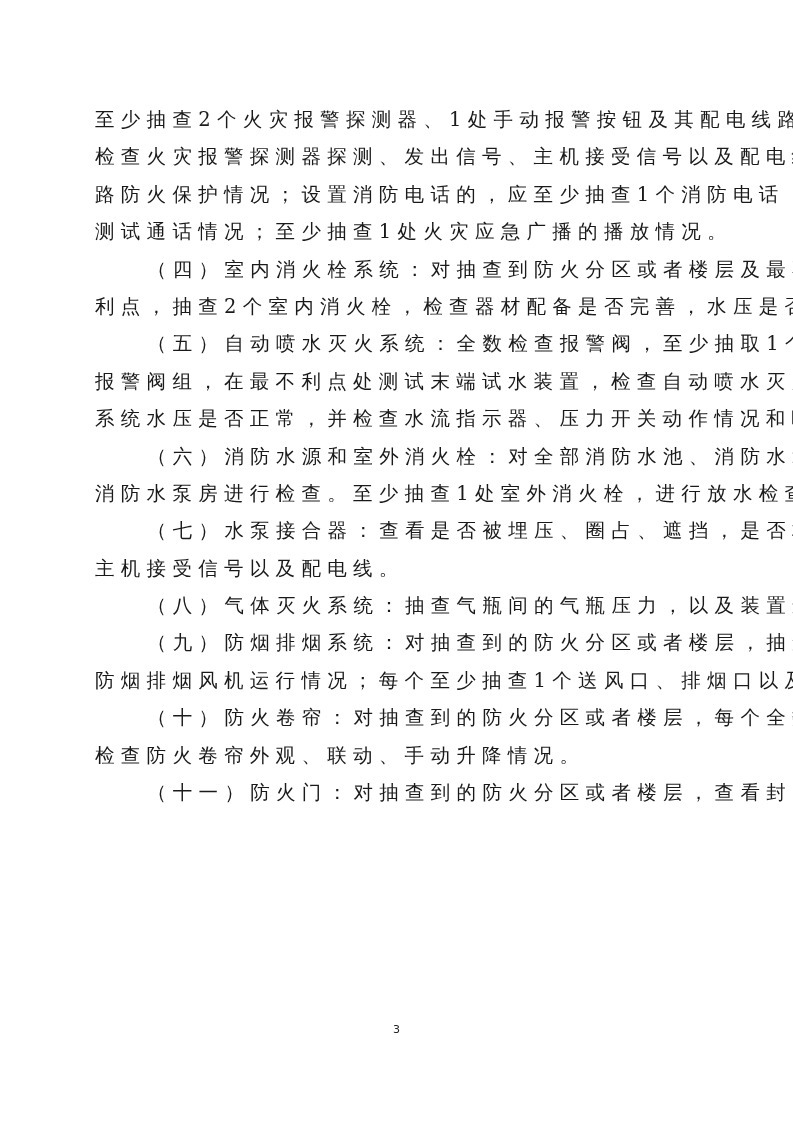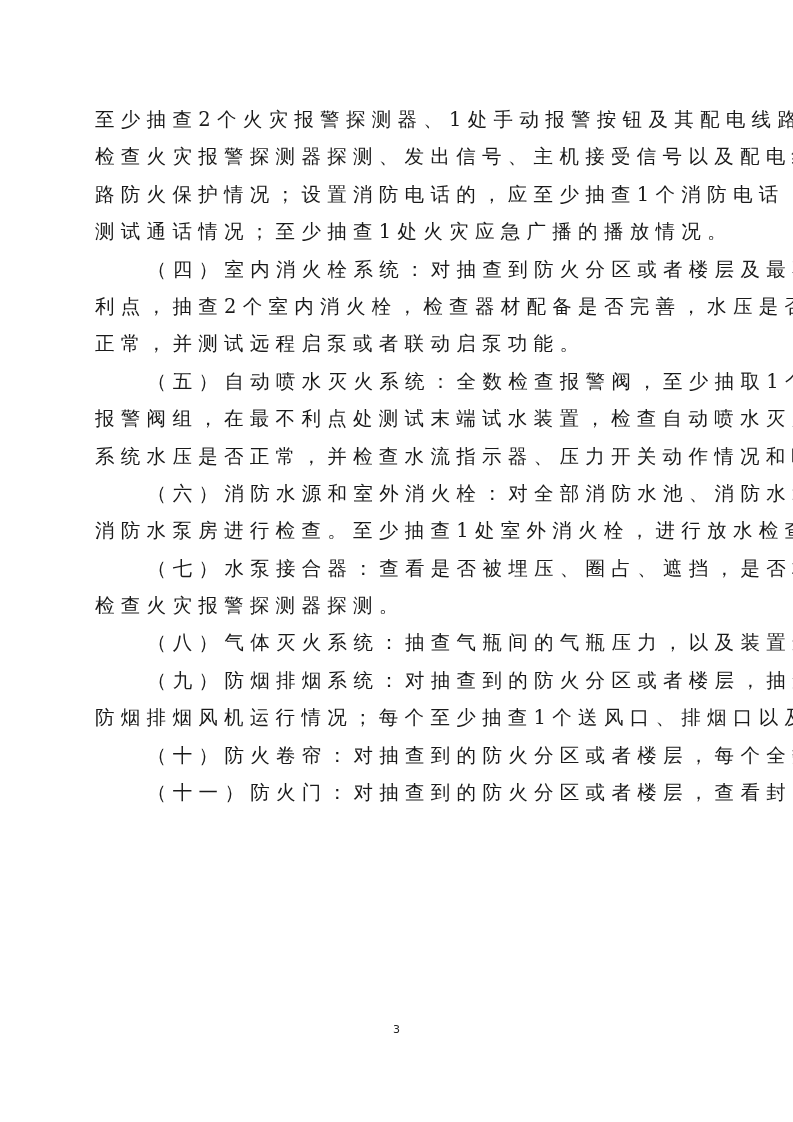--- a/index.html
+++ b/index.html
@@ -45,28 +45,28 @@
 </head>
 <body>
 
 <div class="page">
   <div class="line">至少抽查2个火灾报警探测器、1处手动报警按钮及其配电线路，</div>
   <div class="line">检查火灾报警探测器探测、发出信号、主机接受信号以及配电线</div>
   <div class="line">路防火保护情况；设置消防电话的，应至少抽查1个消防电话，</div>
   <div class="line">测试通话情况；至少抽查1处火灾应急广播的播放情况。</div>
   <div class="line indent">（四）室内消火栓系统：对抽查到防火分区或者楼层及最不</div>
   <div class="line">利点，抽查2个室内消火栓，检查器材配备是否完善，水压是否</div>
-  <div class="line">正常，并测试远程启泵或者联动启泵功能。</div>
   <div class="line indent">（五）自动喷水灭火系统：全数检查报警阀，至少抽取1个</div>
   <div class="line">报警阀组，在最不利点处测试末端试水装置，检查自动喷水灭火</div>
   <div class="line">系统水压是否正常，并检查水流指示器、压力开关动作情况和喷</div>
   <div class="line indent">（六）消防水源和室外消火栓：对全部消防水池、消防水箱、</div>
   <div class="line">消防水泵房进行检查。至少抽查1处室外消火栓，进行放水检查。</div>
   <div class="line indent">（七）水泵接合器：查看是否被埋压、圈占、遮挡，是否标</div>
-  <div class="line">检查火灾报警探测器探测。</div>
+  <div class="line">主机接受信号以及配电线。</div>
   <div class="line indent">（八）气体灭火系统：抽查气瓶间的气瓶压力，以及装置运</div>
   <div class="line indent">（九）防烟排烟系统：对抽查到的防火分区或者楼层，抽查</div>
   <div class="line">防烟排烟风机运行情况；每个至少抽查1个送风口、排烟口以及</div>
   <div class="line indent">（十）防火卷帘：对抽查到的防火分区或者楼层，每个全数</div>
+  <div class="line">检查防火卷帘外观、联动、手动升降情况。</div>
   <div class="line indent">（十一）防火门：对抽查到的防火分区或者楼层，查看封闭</div>
 </div>
 
 <div class="page-number">3</div>
 
 </body></html>

